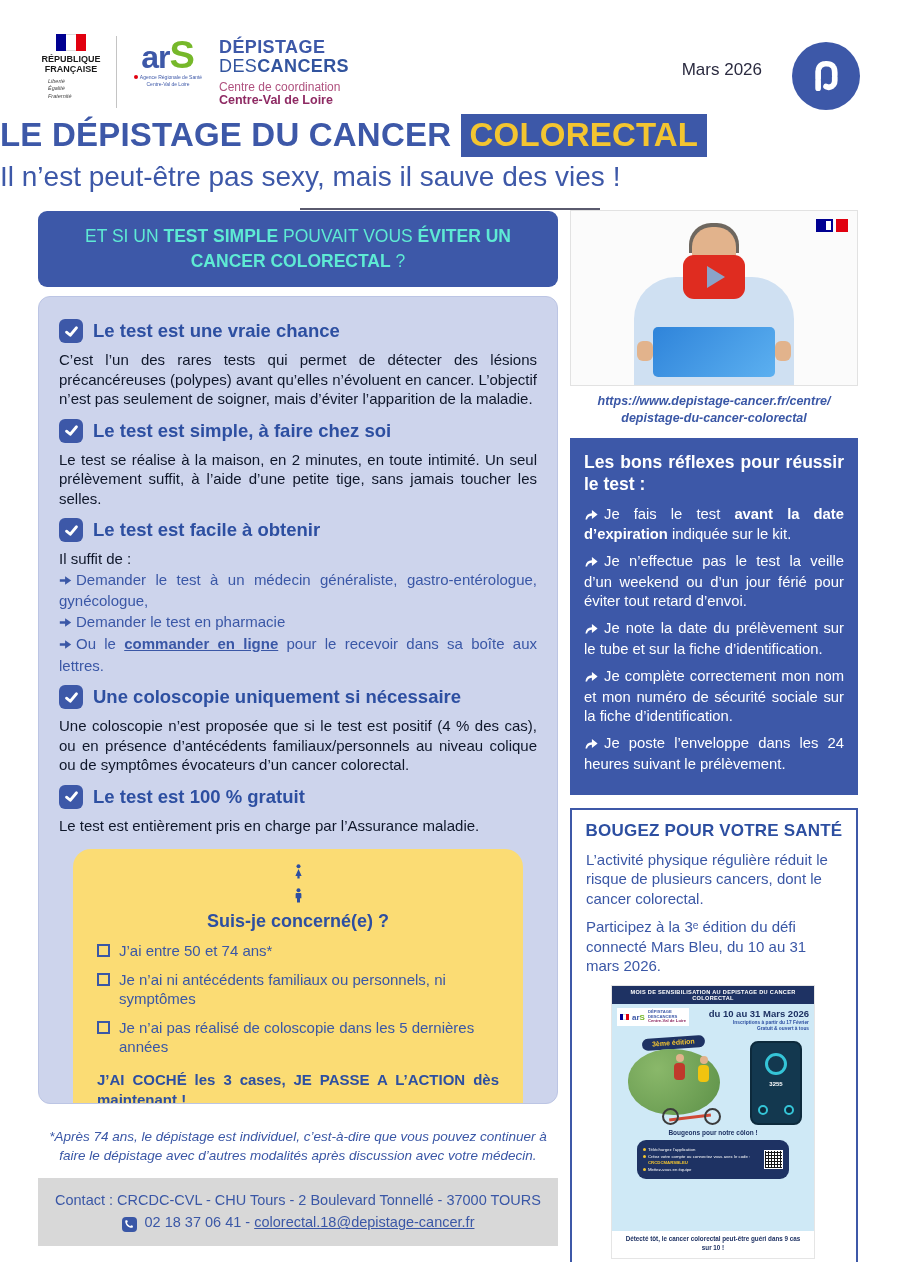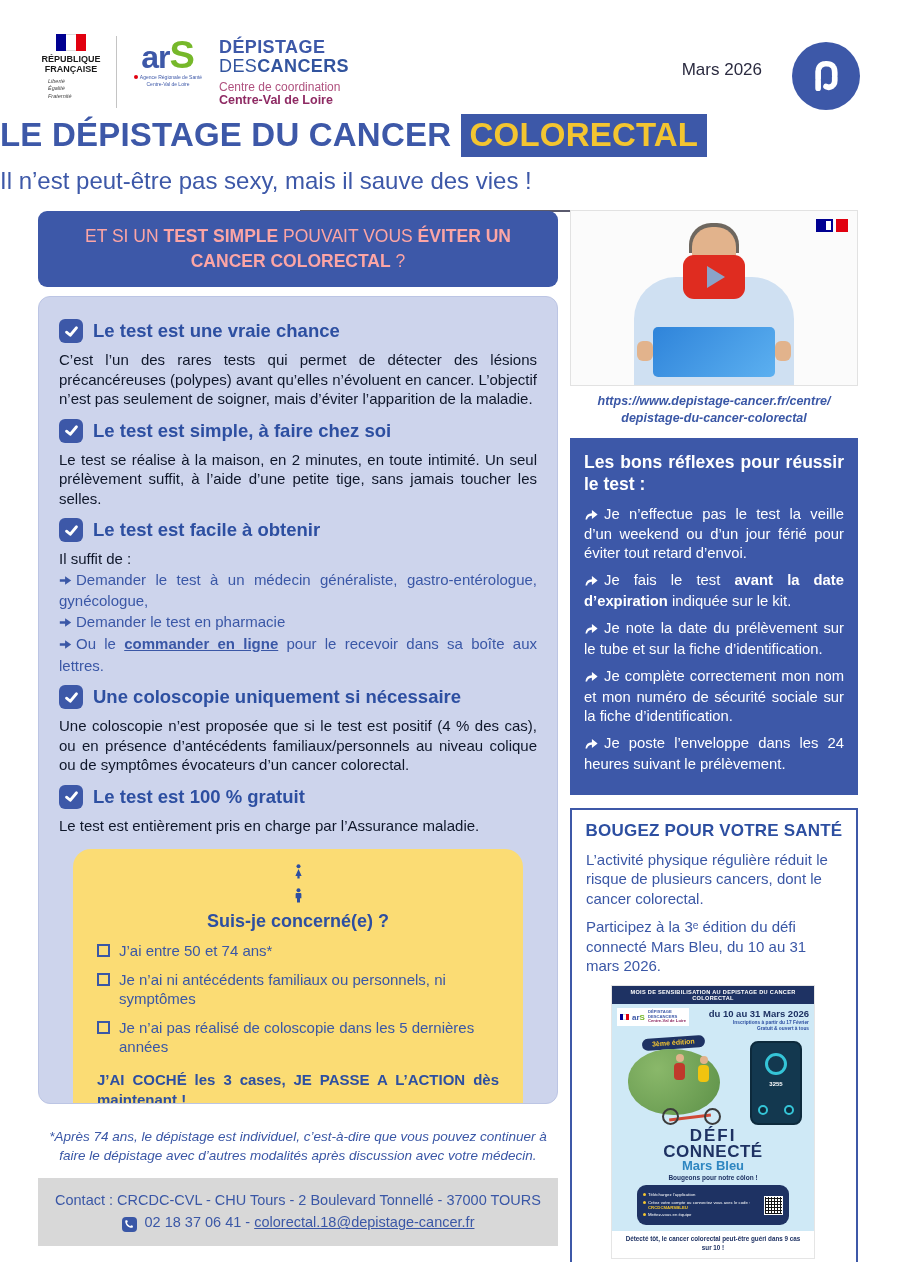--- a/index.html
+++ b/index.html
@@ -29,26 +29,26 @@
   .brand-l3 { font-size:12px; color:#b0527f; margin-top:6px; }
   .brand-l4 { font-size:12.5px; font-weight:bold; color:#8e2a63; }
   .header-date { margin-left:auto; margin-top:26px; font-size:17px; color:#2b2b40; flex:none; }
   .colon-badge { width:68px; height:68px; border-radius:50%; background:#3d58a8; margin-left:30px; flex:none;
                  display:flex; align-items:center; justify-content:center; margin-top:8px; }
 
   
   .title-block { position:absolute; top:116px; left:0; width:100%; }
   .main-title { font-size:33px; font-weight:bold; color:#3d58a8; letter-spacing:0.2px; }
   .hl { background:#3d58a8; color:#f3c530; padding:2px 9px 4px; }
-  .subtitle { font-size:24px; color:#3d58a8; margin-top:13px; }
+  .subtitle { font-size:28px; color:#3d58a8; margin-top:7px; }
   .title-rule { width:300px; border:none; border-top:2px solid #5a5a6e; margin:15px auto 0; }
 
   
   .left-col { position:absolute; left:38px; top:211px; width:520px; }
-  .question-box { background:#3d58a8; color:#fca5a5; border-radius:9px; padding:13px 30px 14px; text-align:center;
+  .question-box { background:#3d58a8; color:#5eead4; border-radius:9px; padding:13px 30px 14px; text-align:center;
                   font-size:17.5px; line-height:1.4; }
   .content-box { background:#cdd4ec; border:1px solid #bcc5e4; border-radius:12px; margin-top:9px;
                  padding:12px 20px 12px; height:808px; overflow:hidden; }
   .sec-h { display:flex; align-items:center; gap:10px; font-size:18.5px; font-weight:bold; color:#2d4fa1; margin:10px 0 7px; }
   .check-icon { width:24px; height:24px; border-radius:6px; background:#3d58a8; flex:none;
                 display:flex; align-items:center; justify-content:center; }
   .sec-b { font-size:15px; color:#0f172a; line-height:1.3; text-align:justify; }
   .arrow-list { list-style:none; font-size:15px; color:#3a57a6; line-height:1.3; }
   .arrow-list li { text-align:justify; margin:1px 0; }
   .arrow-glyph { display:inline-block; vertical-align:-2px; margin-right:4px; }
@@ -348,24 +348,24 @@
         </div>
     </div>
     <div class="video-caption">
       <span>https://www.depistage-cancer.fr/centre/</span><br><span>depistage-du-cancer-colorectal</span>
     </div>
 
     <div class="reflexes-box">
       <div class="rx-title">Les bons réflexes pour réussir le test :</div>
       <div class="rx-item"><span class="curve-arrow"><svg viewBox="0 0 18 16" width="15" height="13">
               <path d="M1.5 14 Q2.5 6.5 9.5 6.5 L9.5 2.5 L16.5 8 L9.5 13.5 L9.5 9.5 Q5 9.5 3.5 14 Z" fill="#fff"></path>
-            </svg></span><span>Je n’effectue pas le test la veille d’un weekend ou d’un jour férié pour éviter tout retard d’envoi.</span></div>
+            </svg></span><span>Je fais le test </span><b>avant la date d’expiration</b><span> indiquée sur le kit.</span></div>
       <div class="rx-item"><span class="curve-arrow"><svg viewBox="0 0 18 16" width="15" height="13">
               <path d="M1.5 14 Q2.5 6.5 9.5 6.5 L9.5 2.5 L16.5 8 L9.5 13.5 L9.5 9.5 Q5 9.5 3.5 14 Z" fill="#fff"></path>
-            </svg></span><span>Je fais le test </span><b>avant la date d’expiration</b><span> indiquée sur le kit.</span></div>
+            </svg></span><span>Je n’effectue pas le test la veille d’un weekend ou d’un jour férié pour éviter tout retard d’envoi.</span></div>
       <div class="rx-item"><span class="curve-arrow"><svg viewBox="0 0 18 16" width="15" height="13">
               <path d="M1.5 14 Q2.5 6.5 9.5 6.5 L9.5 2.5 L16.5 8 L9.5 13.5 L9.5 9.5 Q5 9.5 3.5 14 Z" fill="#fff"></path>
             </svg></span><span>Je note la date du prélèvement sur le tube et sur la fiche d’identification.</span></div>
       <div class="rx-item"><span class="curve-arrow"><svg viewBox="0 0 18 16" width="15" height="13">
               <path d="M1.5 14 Q2.5 6.5 9.5 6.5 L9.5 2.5 L16.5 8 L9.5 13.5 L9.5 9.5 Q5 9.5 3.5 14 Z" fill="#fff"></path>
             </svg></span><span>Je complète correctement mon nom et mon numéro de sécurité sociale sur la fiche d’identification.</span></div>
       <div class="rx-item"><span class="curve-arrow"><svg viewBox="0 0 18 16" width="15" height="13">
               <path d="M1.5 14 Q2.5 6.5 9.5 6.5 L9.5 2.5 L16.5 8 L9.5 13.5 L9.5 9.5 Q5 9.5 3.5 14 Z" fill="#fff"></path>
             </svg></span><span>Je poste l’enveloppe dans les 24  heures suivant le prélèvement.</span></div>
     </div>
@@ -411,25 +411,20 @@
           <div class="bike-frame"></div>
           <div class="wheel w1"></div>
           <div class="wheel w2"></div>
           <div class="p-phone">
             <div class="p-ring"></div>
             <div class="p-score">3255</div>
             <div class="p-dot a"></div>
             <div class="p-dot b"></div>
           </div>
         </div>
-        <div class="p-defi">
-          <div class="p-defi1">DÉFI</div>
-          <div class="p-defi2">CONNECTÉ</div>
-          <div class="p-defi3">Mars Bleu</div>
-        </div>
         <div class="p-slogan">Bougeons pour notre côlon !</div>
         <div class="p-steps">
           <div class="p-steps-list">
             <div class="p-step">
                 <span class="p-bullet"></span>
                 <span>Téléchargez l’application</span>
               </div>
             <div class="p-step">
                 <span class="p-bullet"></span>
                 <span><span>Créez votre compte ou connectez vous avec le code : </span><span class="p-code">CRCDCMARSBLEU</span></span>

